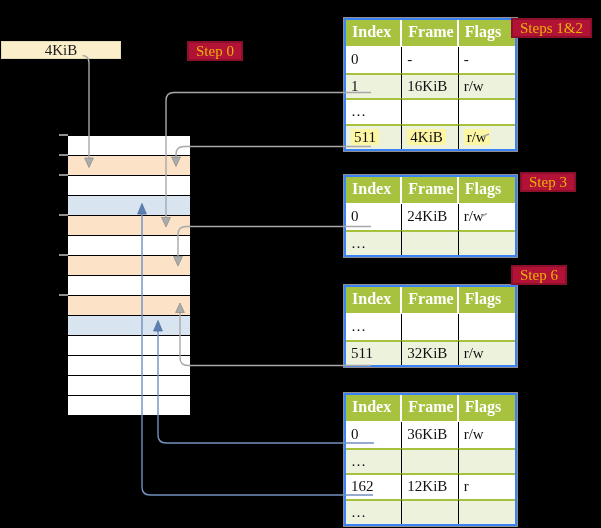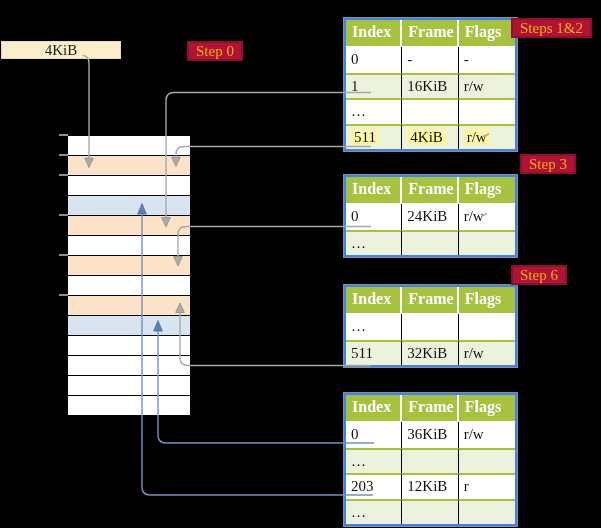--- a/index.html
+++ b/index.html
@@ -14,21 +14,21 @@
     text-align:center;line-height:16px;font-size:15px;color:#1a1a1a;
   }
   
   .badge{
     position:absolute;background:#b11235;border:2px solid #8c0f2c;
     border-radius:0;color:#eab308;font-size:15px;line-height:14px;
     padding:1px 7px;white-space:nowrap;z-index:4;
   }
   #badge-step0 {left:187px;top:41px;text-align:right;}
   #badge-steps12{left:511px;top:18px;}
-  #badge-step3 {left:520px;top:154px;}
+  #badge-step3 {left:520px;top:172px;}
   #badge-step4 {left:511px;top:265px;}
   
   #memory-rows{position:absolute;left:68px;top:136px;width:122px;z-index:1;}
   .mrow{height:18.5px;margin-bottom:1.5px;}
   .mrow.white{background:#ffffff;}
   .mrow.peach{background:#fce3c7;}
   .mrow.blue {background:#d9e4f1;}
   .tick{position:absolute;left:59px;width:9px;height:2px;background:#8f8f8f;z-index:1;}
   
   .ptable{
@@ -177,21 +177,21 @@
           <td>0</td>
           <td>36KiB</td>
           <td>r/w</td>
         </tr>
         <tr class="shade">
           <td>…</td>
           <td></td>
           <td></td>
         </tr>
         <tr>
-          <td>203</td>
+          <td>162</td>
           <td>12KiB</td>
           <td>r</td>
         </tr>
         <tr class="shade">
           <td>…</td>
           <td></td>
           <td></td>
         </tr>
       </tbody>
     </table>

